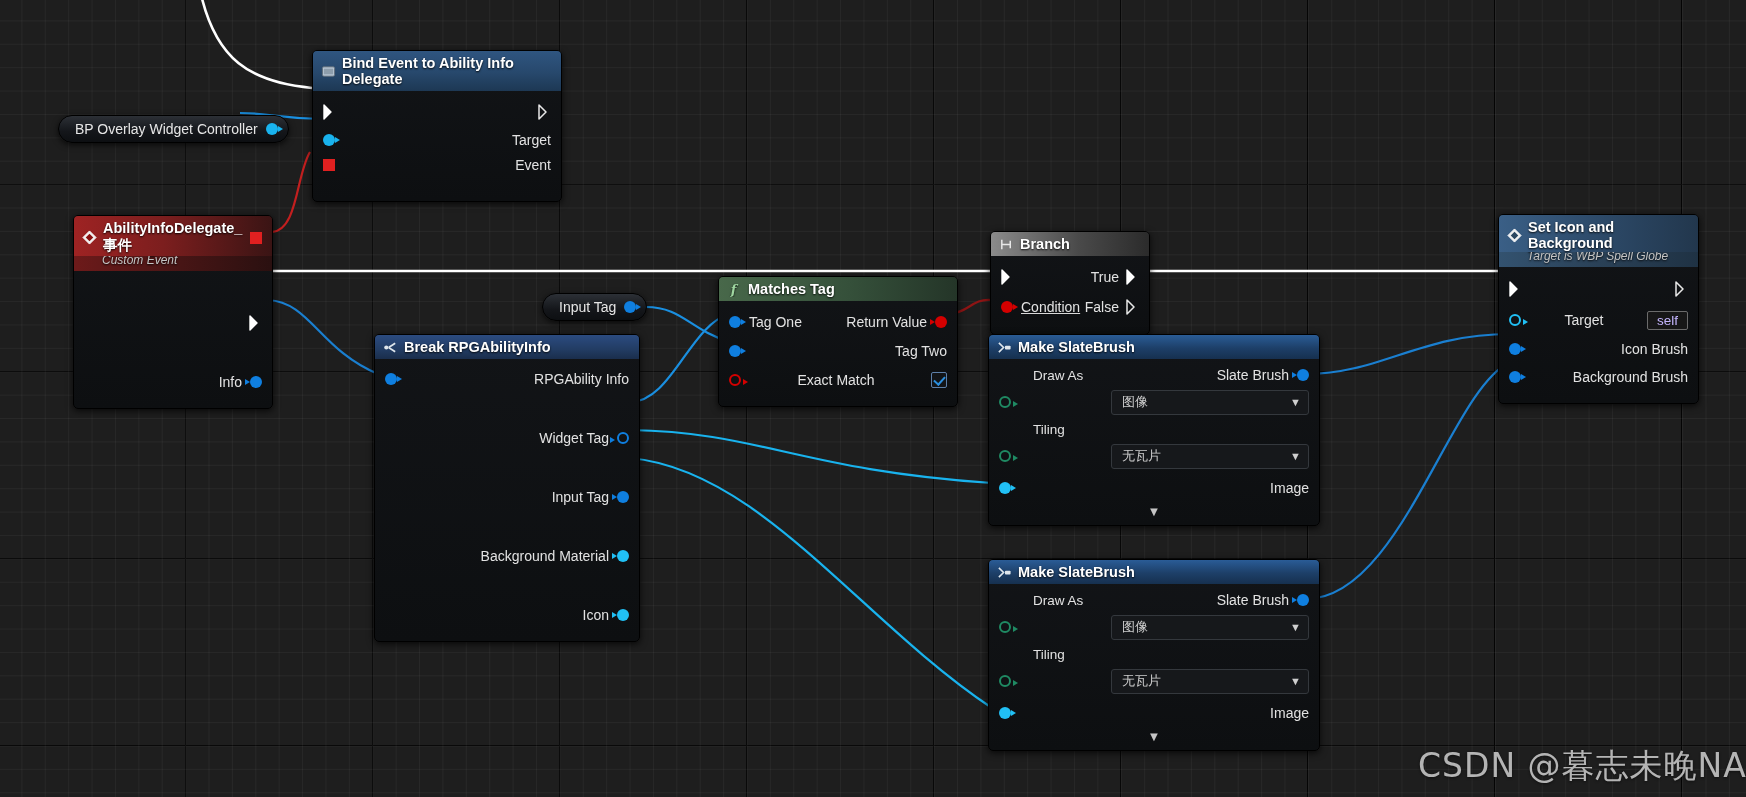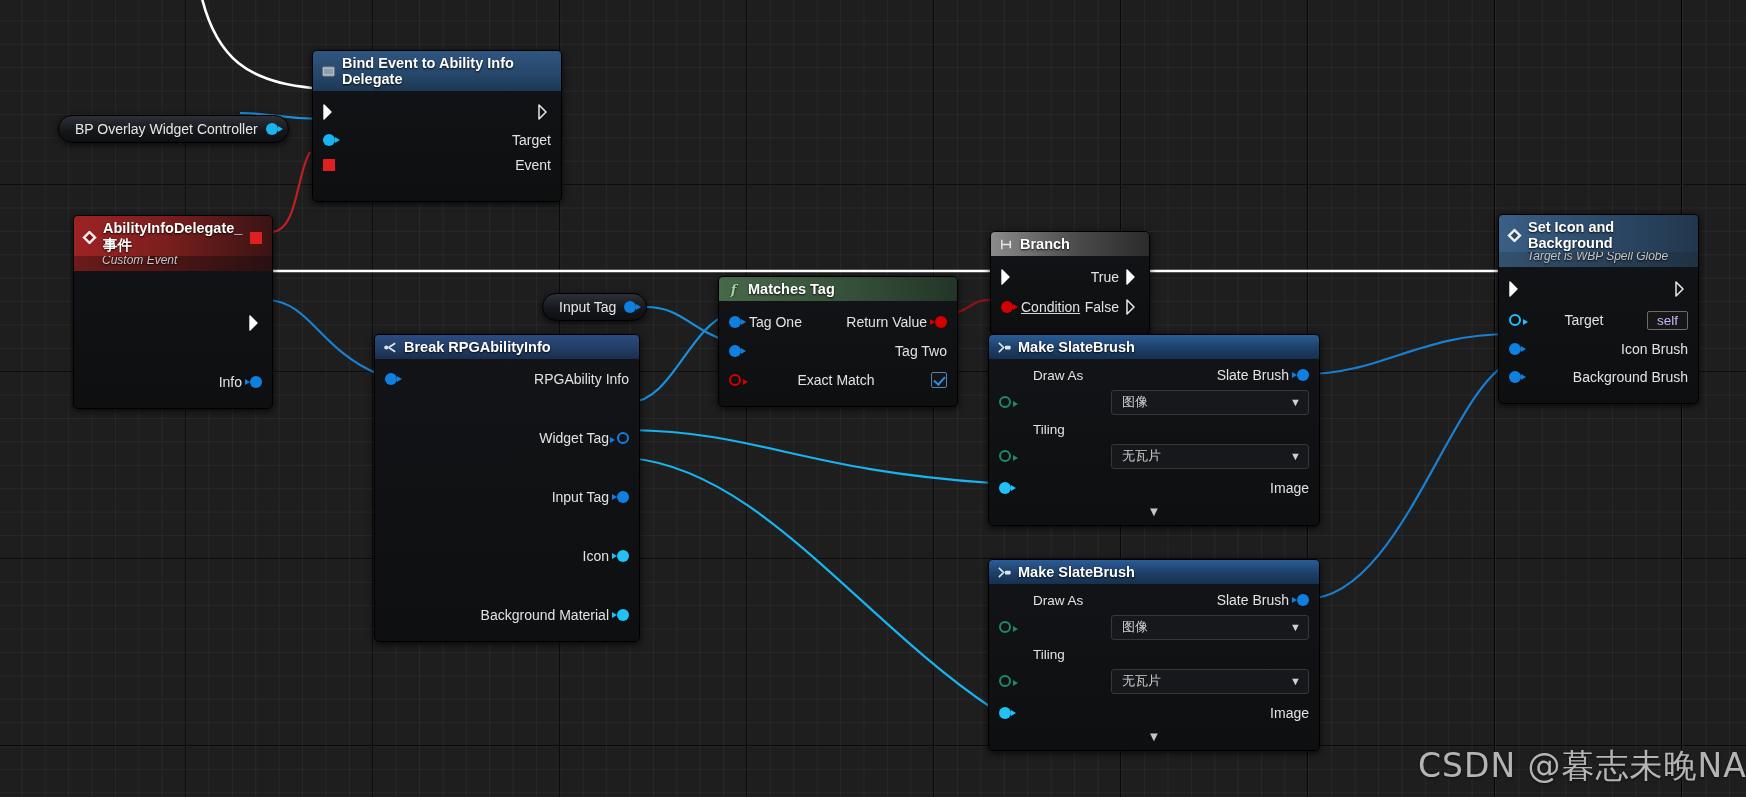--- a/index.html
+++ b/index.html
@@ -319,25 +319,25 @@
       </div>
       <div class="row right" style="min-height:28px;">
         <span class="plabel">Widget Tag</span>
         <span class="pin hollow c-blue pin-out nub-left"></span>
       </div>
       <div class="row right" style="min-height:28px;">
         <span class="plabel">Input Tag</span>
         <span class="pin solid c-blue pin-out nub-left"></span>
       </div>
       <div class="row right" style="min-height:28px;">
+        <span class="plabel">Background Material</span>
+        <span class="pin solid c-ltblue pin-out nub-left"></span>
+      </div>
+      <div class="row right" style="min-height:28px;">
         <span class="plabel">Icon</span>
-        <span class="pin solid c-ltblue pin-out nub-left"></span>
-      </div>
-      <div class="row right" style="min-height:28px;">
-        <span class="plabel">Background Material</span>
         <span class="pin solid c-ltblue pin-out nub-left"></span>
       </div>
       <div style="height:4px;"></div>
     </div>
   </div>
 
   <div class="node" style="left:718px; top:276px; width:240px;">
     <div class="node-head head-green">
       <svg class="hicon" viewBox="0 0 16 16">
         <text x="4" y="13" font-family="DejaVu Serif, serif" font-style="italic" font-size="14" fill="#9fd6a0">f</text>

